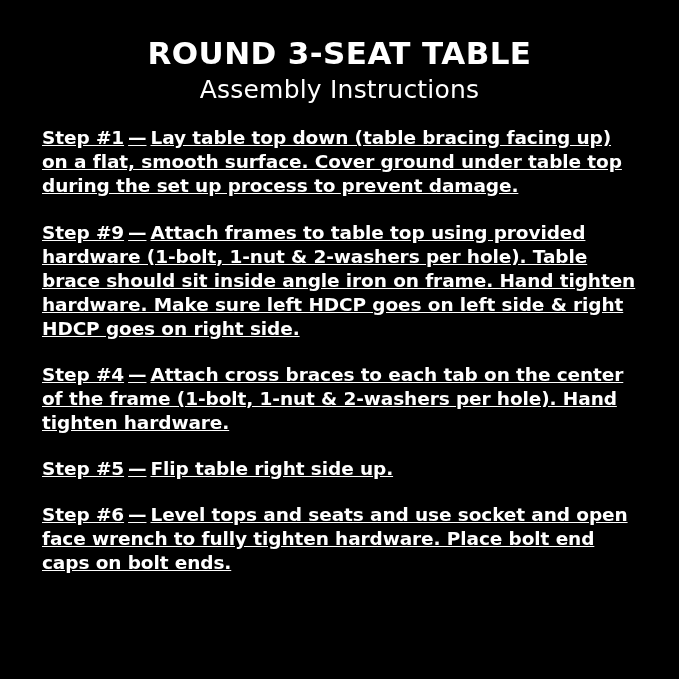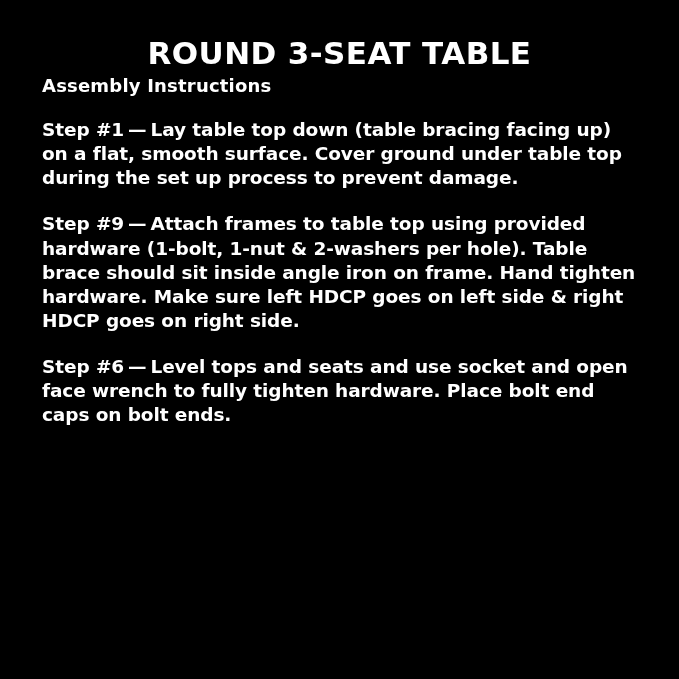--- a/index.html
+++ b/index.html
@@ -24,29 +24,30 @@
   }
   .title {
     text-align: center;
     font-size: 31px;
     font-weight: bold;
     letter-spacing: 0.4px;
     line-height: 1.15;
     margin: 0 0 4px 0;
   }
   .subtitle {
-    text-align: left;
-    font-size: 18px;
-    font-weight: bold;
+    text-align: center;
+    font-size: 25px;
+    font-weight: normal;
     letter-spacing: 0.2px;
     line-height: 1.15;
     margin: 0 0 22px 0;
   }
   .steps {
     display: block;
+    text-decoration: underline;
   }
   .step {
     font-size: 18.5px;
     font-weight: bold;
     line-height: 1.30;
     margin: 0 0 22px 0;
     letter-spacing: -0.1px;
   }
   .step:last-child {
     margin-bottom: 10px;
@@ -72,20 +73,26 @@
 
     <p class="step">
       <span class="step-label">Step #1</span><span class="dash">—</span><span class="step-text">Lay table top down (table bracing facing up) on a flat, smooth surface. Cover ground under table top during the set up process to prevent damage.</span>
     </p>
 
     <p class="step">
       <span class="step-label">Step #9</span><span class="dash">—</span><span class="step-text">Attach frames to table top using provided hardware (1-bolt, 1-nut &amp; 2-washers per hole). Table brace should sit inside angle iron on frame. Hand tighten hardware. Make sure left HDCP goes on left side &amp; right HDCP goes on right side.</span>
     </p>
 
 
+    <p class="step">
+      <span class="step-label">Step #4</span><span class="dash">—</span><span class="step-text">Attach cross braces to each tab on the center of the frame (1-bolt, 1-nut &amp; 2-washers per hole). Hand tighten hardware.</span>
+    </p>
 
+    <p class="step">
+      <span class="step-label">Step #5</span><span class="dash">—</span><span class="step-text">Flip table right side up.</span>
+    </p>
 
     <p class="step">
       <span class="step-label">Step #6</span><span class="dash">—</span><span class="step-text">Level tops and seats and use socket and open face wrench to fully tighten hardware. Place bolt end caps on bolt ends.</span>
     </p>
 
   </div>
 </div>
 
 </body></html>

